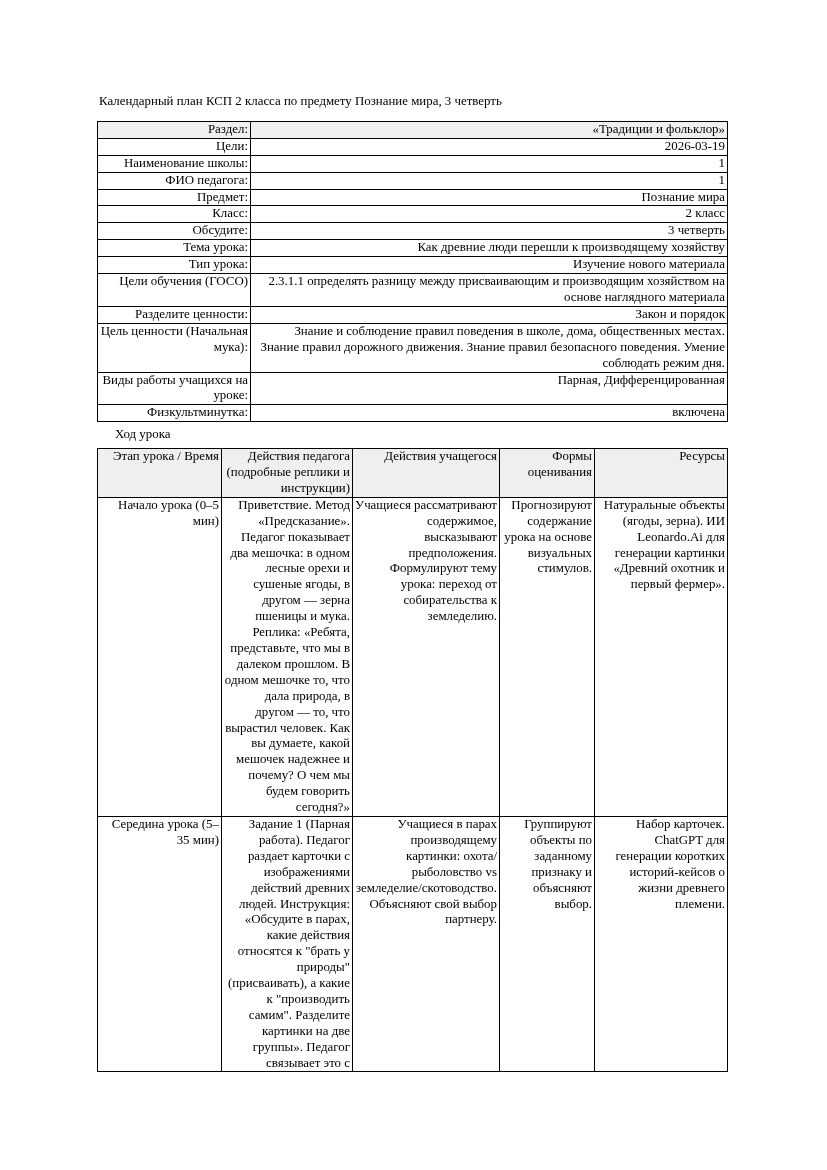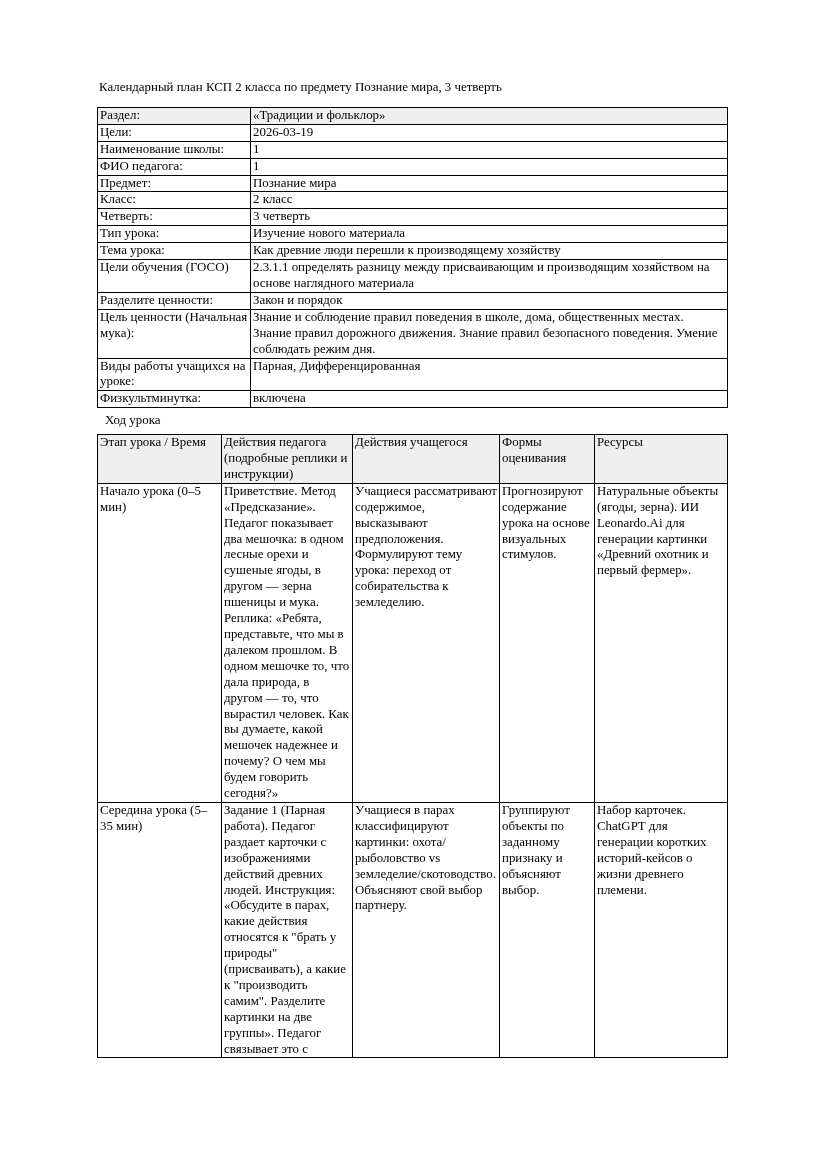--- a/index.html
+++ b/index.html
@@ -13,46 +13,46 @@
     height: 1170px;
     overflow: hidden;
     font-family: "Liberation Serif", "DejaVu Serif", serif;
     font-size: 12.9px;
     line-height: 15.9px;
     color: #000000;
   }
   .page {
     position: absolute;
     left: 97px;
-    top: 80px;
+    top: 94px;
     width: 630px;
   }
   .doc-title {
     margin: 0 0 11px 2px;
     white-space: nowrap;
   }
   table {
     border-collapse: collapse;
     table-layout: fixed;
     width: 630px;
   }
   td, th {
     border: 1px solid #000000;
     padding: 0 2px;
     vertical-align: top;
-    text-align: left;
+    text-align: right;
     font-weight: normal;
     overflow-wrap: break-word;
     word-wrap: break-word;
   }
   tr.hl td, tr.hl th {
     background: #efefef;
   }
   .section-label {
-    margin: 5px 0 5px 8px;
+    margin: 5px 0 5px 18px;
   }
 </style>
 </head>
 <body>
 
 <div class="page">
 
   <div class="doc-title">Календарный план КСП 2 класса по предмету Познание мира, 3 четверть</div>
 
   <table class="info-table">
@@ -79,30 +79,30 @@
       </tr>
       <tr>
         <td>Предмет:</td>
         <td>Познание мира</td>
       </tr>
       <tr>
         <td>Класс:</td>
         <td>2 класс</td>
       </tr>
       <tr>
-        <td>Четверть:</td>
+        <td>Обсудите:</td>
         <td>3 четверть</td>
+      </tr>
+      <tr>
+        <td>Тема урока:</td>
+        <td>Как древние люди перешли к производящему хозяйству</td>
       </tr>
       <tr>
         <td>Тип урока:</td>
         <td>Изучение нового материала</td>
-      </tr>
-      <tr>
-        <td>Тема урока:</td>
-        <td>Как древние люди перешли к производящему хозяйству</td>
       </tr>
       <tr>
         <td>Цели обучения (ГОСО)</td>
         <td>2.3.1.1 определять разницу между присваивающим и производящим хозяйством на основе наглядного материала</td>
       </tr>
       <tr>
         <td>Разделите ценности:</td>
         <td>Закон и порядок</td>
       </tr>
       <tr>
@@ -143,20 +143,20 @@
       <tr>
         <td>Начало урока (0–5 мин)</td>
         <td>Приветствие. Метод «Предсказание». Педагог показывает два мешочка: в одном лесные орехи и сушеные ягоды, в другом — зерна пшеницы и мука. Реплика: «Ребята, представьте, что мы в далеком прошлом. В одном мешочке то, что дала природа, в другом — то, что вырастил человек. Как вы думаете, какой мешочек надежнее и почему? О чем мы будем говорить сегодня?»</td>
         <td>Учащиеся рассматривают содержимое, высказывают предположения. Формулируют тему урока: переход от собирательства к земледелию.</td>
         <td>Прогнозируют содержание урока на основе визуальных стимулов.</td>
         <td>Натуральные объекты (ягоды, зерна). ИИ Leonardo.Ai для генерации картинки «Древний охотник и первый фермер».</td>
       </tr>
       <tr>
         <td>Середина урока (5–35 мин)</td>
         <td>Задание 1 (Парная работа). Педагог раздает карточки с изображениями действий древних людей. Инструкция: «Обсудите в парах, какие действия относятся к "брать у природы" (присваивать), а какие к "производить самим". Разделите картинки на две группы». Педагог связывает это с</td>
-        <td>Учащиеся в парах классифицируют картинки: охота/рыболовство vs земледелие/скотоводство. Объясняют свой выбор партнеру.</td>
+        <td>Учащиеся в парах производящему картинки: охота/рыболовство vs земледелие/скотоводство. Объясняют свой выбор партнеру.</td>
         <td>Группируют объекты по заданному признаку и объясняют выбор.</td>
         <td>Набор карточек. ChatGPT для генерации коротких историй-кейсов о жизни древнего племени.</td>
       </tr>
     </tbody>
   </table>
 
 </div>
 
 </body></html>

